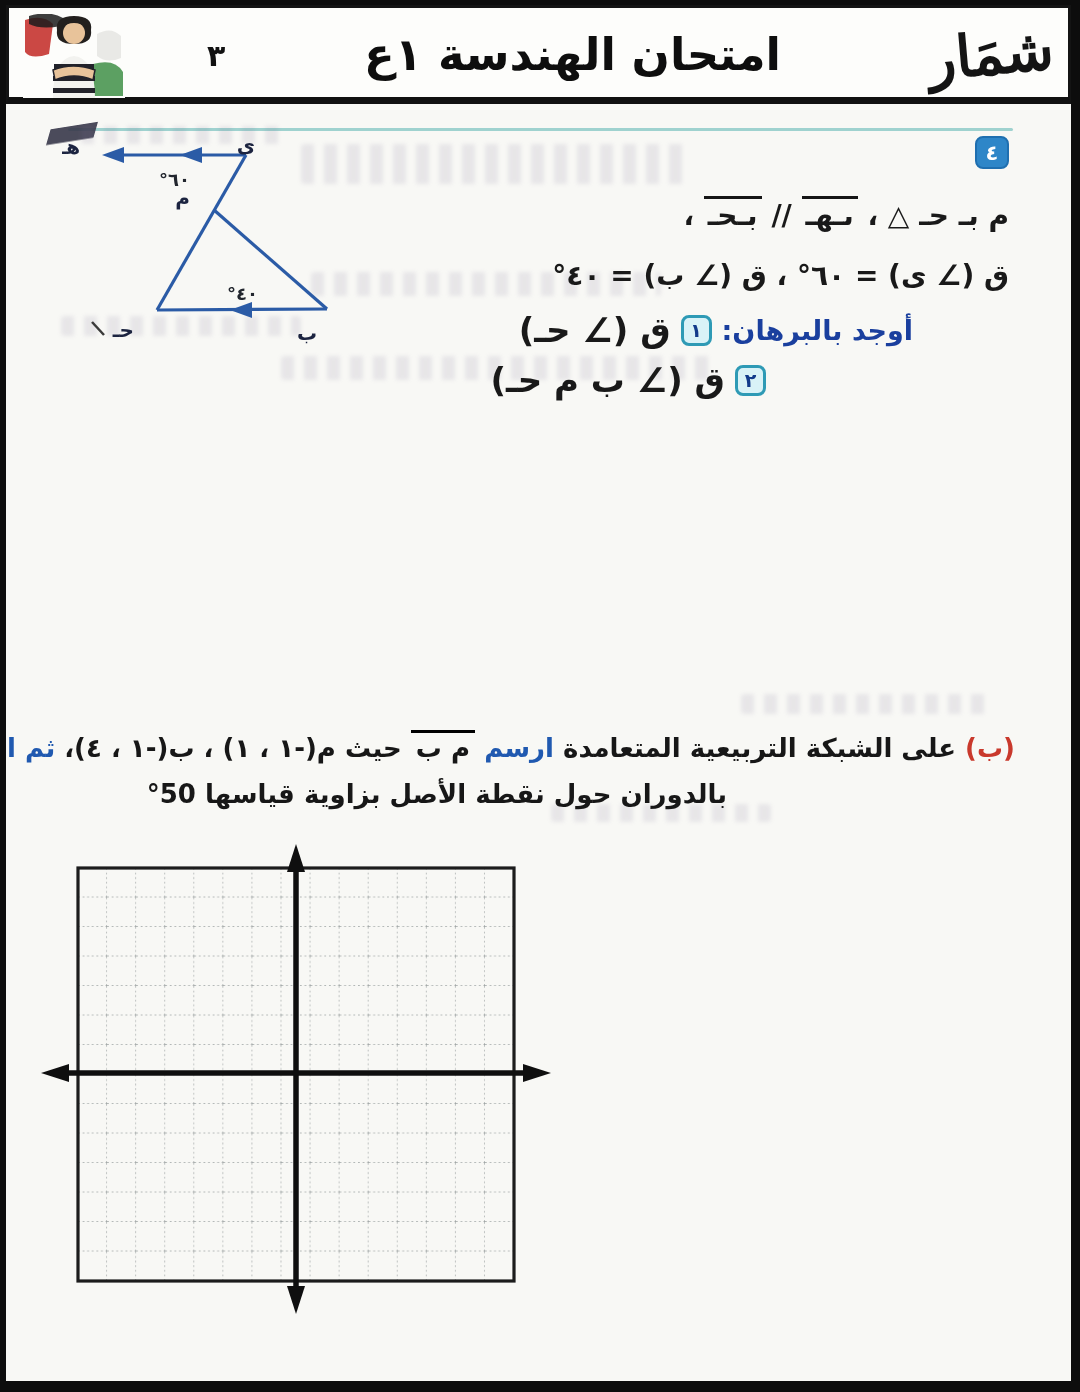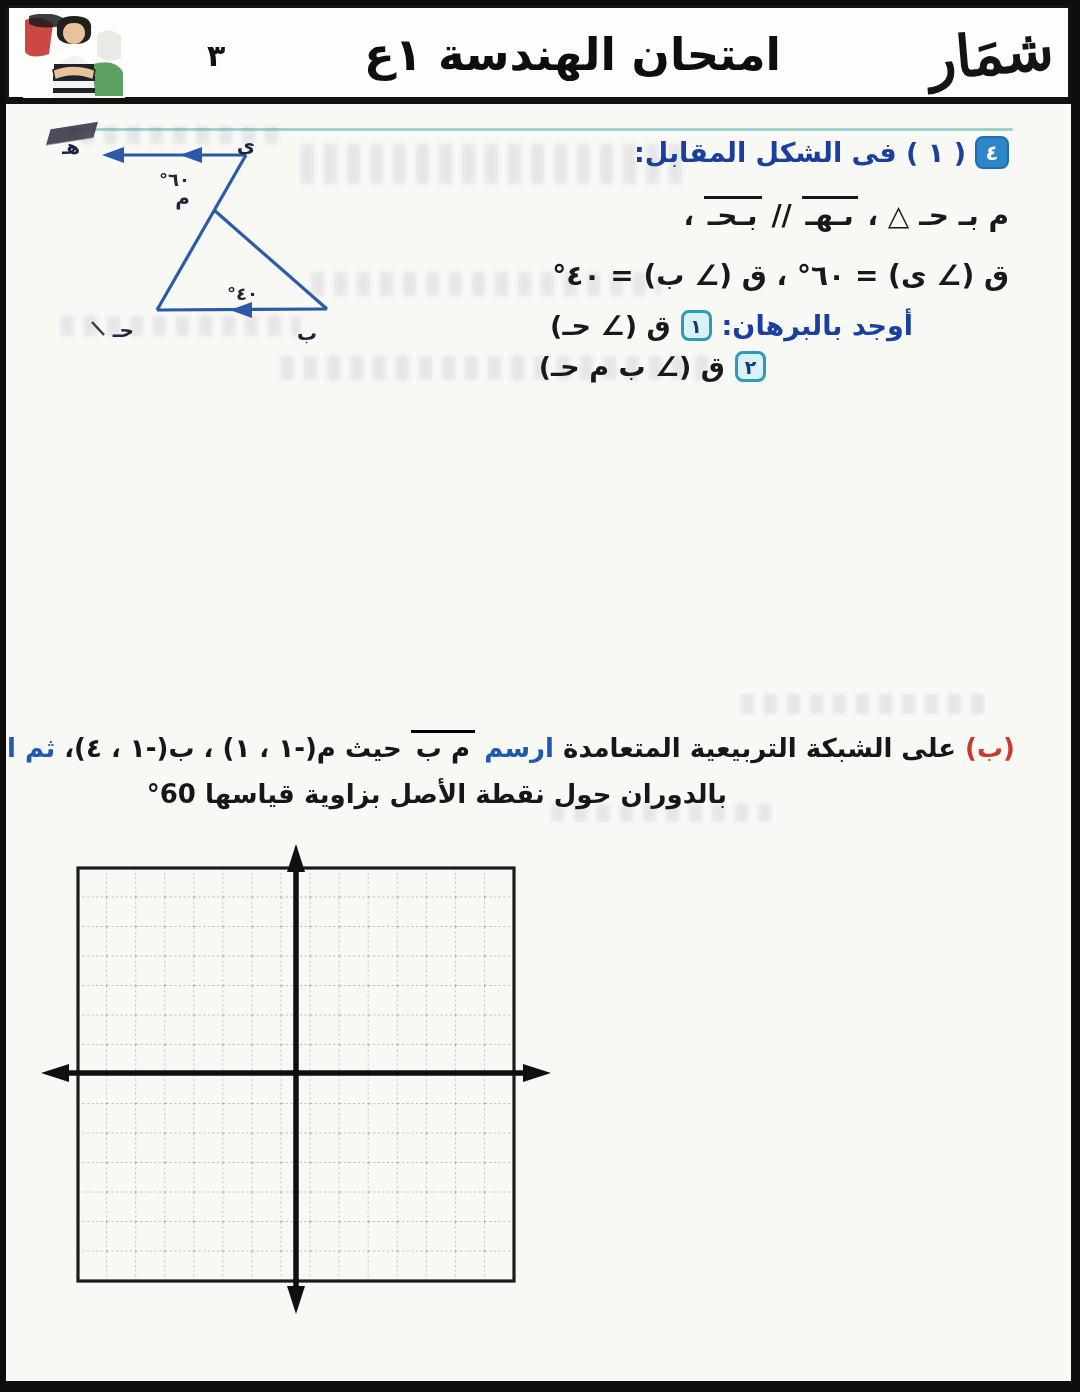--- a/index.html
+++ b/index.html
@@ -60,21 +60,21 @@
   .math2{}
   .ovl{display:inline-block; border-top:3px solid #161616; padding:1px 4px 0 4px; line-height:1.12;}
   .find-row{margin-top:18px; display:flex; align-items:center; gap:10px; padding-right:96px;}
   .find-label{font-size:27px; font-weight:bold; color:#1a3f9e; white-space:nowrap;text-align:right;}
   .badge-small{
     display:inline-flex; width:31px; height:31px; border-radius:8px;
     background:#d9f2f7; border:3px solid #2e9ab5; color:#123a8a;
     font-size:19px; font-weight:bold; align-items:center; justify-content:center;
     box-sizing:border-box; flex:0 0 auto;
   }
-  .item-text{font-size:27px; font-weight:600; color:#191919; white-space:nowrap;}
+  .item-text{font-size:34px; font-weight:600; color:#191919; white-space:nowrap;}
   .item2-row{margin-top:10px; display:flex; align-items:center; gap:10px; padding-right:243px;}
   
   .figure{position:absolute; right:690px; top:26px; left:56px; height:240px;}
   .figure svg{position:absolute; left:0; top:0;}
   
   .partb{
     position:absolute; top:626px; right:56px; left:56px;
     font-size:26px; font-weight:bold; color:#171717; direction:rtl; text-align:right;
   }
   .partb .l1{white-space:nowrap;}
@@ -121,21 +121,20 @@
     <div class="smudge" style="right:790px; top:22px; width:200px; height:18px;"></div>
     <div class="smudge" style="right:410px; top:168px; width:350px; height:24px;"></div>
     <div class="smudge" style="right:770px; top:212px; width:240px; height:20px;"></div>
     <div class="smudge" style="right:360px; top:252px; width:430px; height:24px;"></div>
     <div class="smudge" style="right:80px; top:590px; width:250px; height:20px;"></div>
     <div class="smudge" style="right:300px; top:700px; width:220px; height:18px;"></div>
 
     <div class="qblock">
       <div class="qrow q-intro-row">
         <span class="badge-big">٤</span>
-        <span class="q-intro">( ١ ) فى الشكل المقابل:</span>
       </div>
       <div class="qrow math">
         <span>م بـ حـ △ ،</span>
         <span class="ovl">ىـهـ</span>
         <span>//</span>
         <span class="ovl">بـحـ</span>
         <span>،</span>
       </div>
       <div class="qrow math math2">ق (∠ ى) = ٦٠° ، ق (∠ ب) = ٤٠°</div>
       <div class="find-row">
@@ -178,21 +177,21 @@
     <div class="partb">
       <div class="l1">
         <span class="red">(ب)</span>
         <span>على الشبكة التربيعية المتعامدة</span>
         <span class="blue">ارسم</span>
         <span class="ovl2">م ب</span>
         <span>حيث م(-١ ، ١) ، ب(-١ ، ٤)،</span>
         <span class="blue">ثم ارسم</span>
         
       </div>
-      <div class="l2">بالدوران حول نقطة الأصل بزاوية قياسها 60°</div>
+      <div class="l2">بالدوران حول نقطة الأصل بزاوية قياسها 50°</div>
     </div>
 
     <div class="gridwrap">
       <svg width="524" height="488" viewBox="0 0 524 488">
         <defs>
           <pattern id="gcell" width="29.067" height="29.5" patternUnits="userSpaceOnUse" x="43" y="28">
             <path d="M29.067 0 V29.5 M0 29.5 H29.067" fill="none" stroke="#999f9f" stroke-width="1.3" stroke-dasharray="1.8 2.8"></path>
           </pattern>
         </defs>
 

